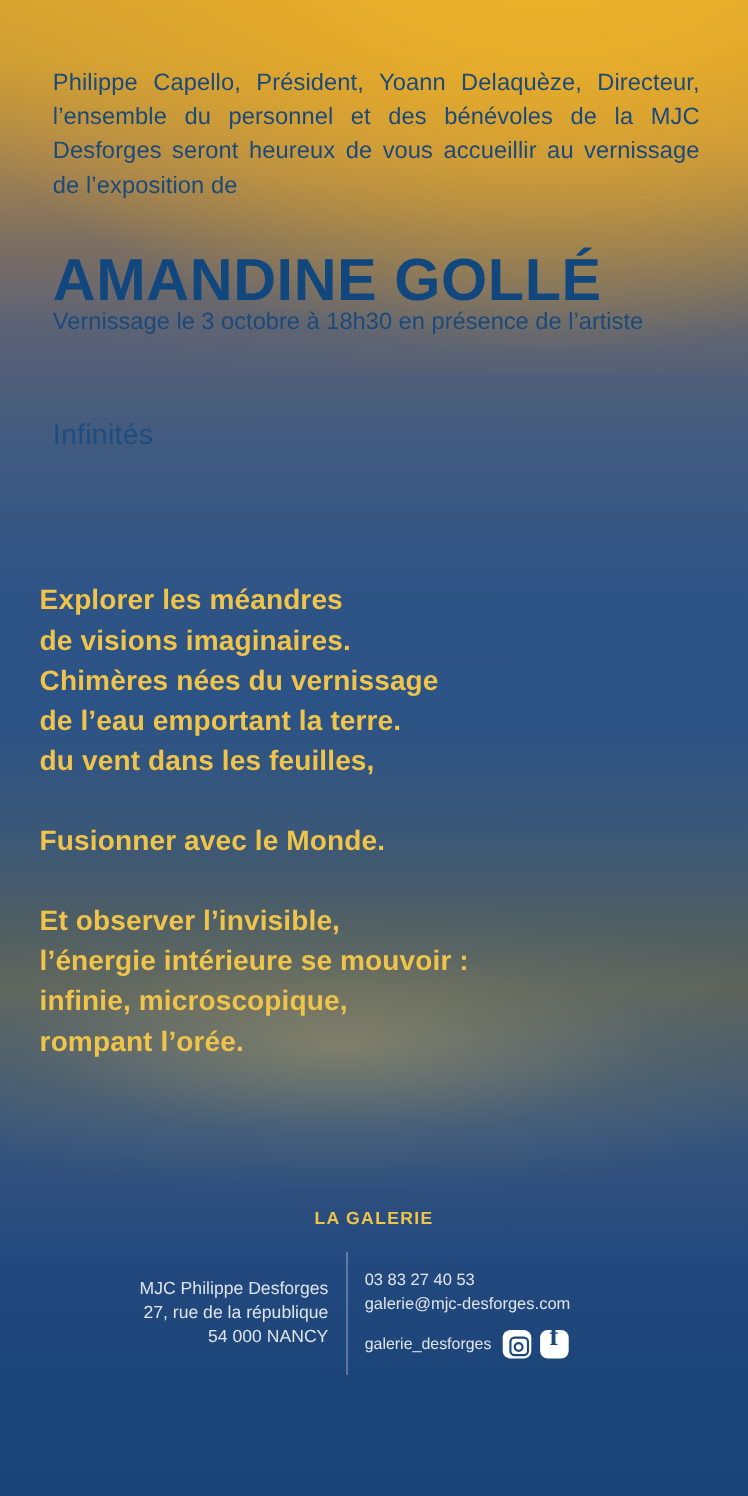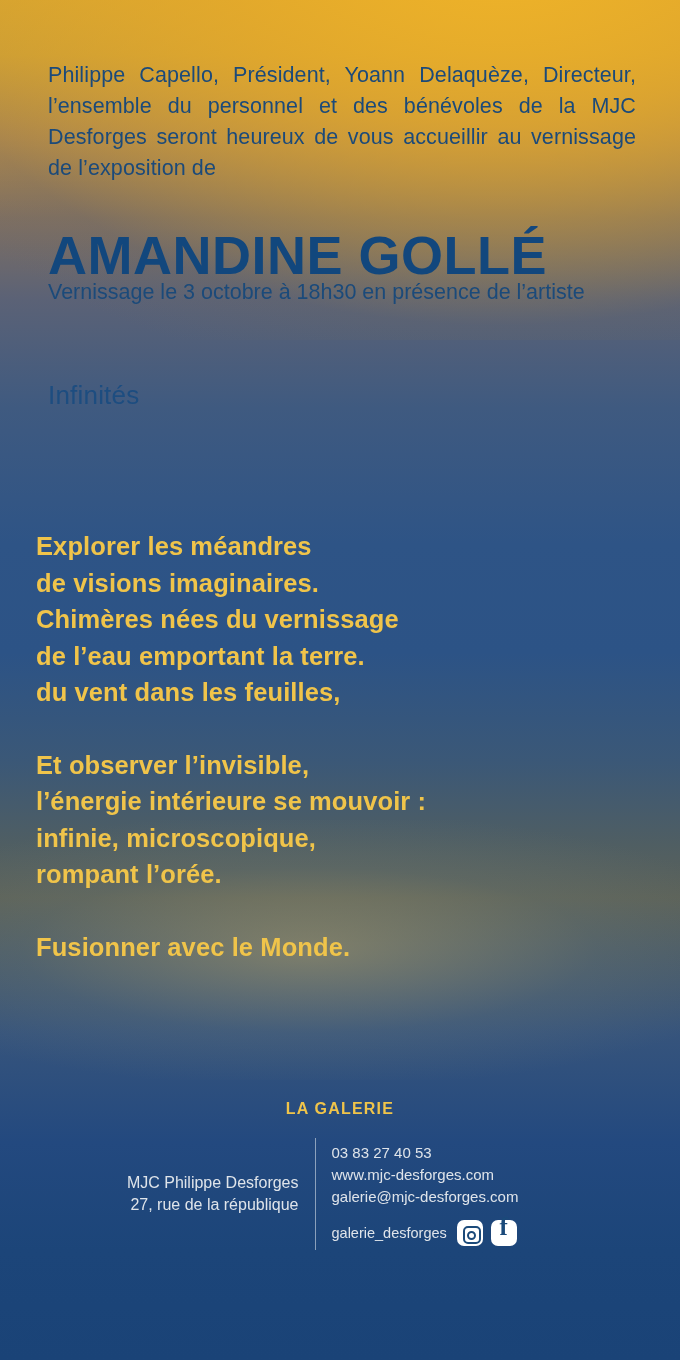--- a/index.html
+++ b/index.html
@@ -227,41 +227,41 @@
 
     <div class="poem">
       <div class="stanza">
         <span class="line">Explorer les méandres</span>
         <span class="line">de visions imaginaires.</span>
         <span class="line">Chimères nées du vernissage</span>
         <span class="line">de l’eau emportant la terre.</span>
         <span class="line">du vent dans les feuilles,</span>
       </div>
       <div class="stanza">
+        <span class="line">Fusionner avec le Monde.</span>
+      </div>
+      <div class="stanza">
         <span class="line">Et observer l’invisible,</span>
         <span class="line">l’énergie intérieure se mouvoir :</span>
         <span class="line">infinie, microscopique,</span>
         <span class="line">rompant l’orée.</span>
       </div>
-      <div class="stanza">
-        <span class="line">Fusionner avec le Monde.</span>
-      </div>
     </div>
 
     <div class="galerie-heading">LA GALERIE</div>
 
     <div class="footer-info">
       <div class="footer-left">
         <div>MJC  Philippe Desforges</div>
         <div>27, rue de la république</div>
+        <div>54 000 NANCY</div>
       </div>
       <div class="footer-divider"></div>
       <div class="footer-right">
         <div>03 83 27 40 53</div>
-        <div>www.mjc-desforges.com</div>
         <div>galerie@mjc-desforges.com</div>
         <div class="social-row">
           <span class="social-handle">galerie_desforges</span>
           <span class="ig-icon"></span>
           <span class="fb-icon"></span>
         </div>
       </div>
     </div>
 
   </div>

